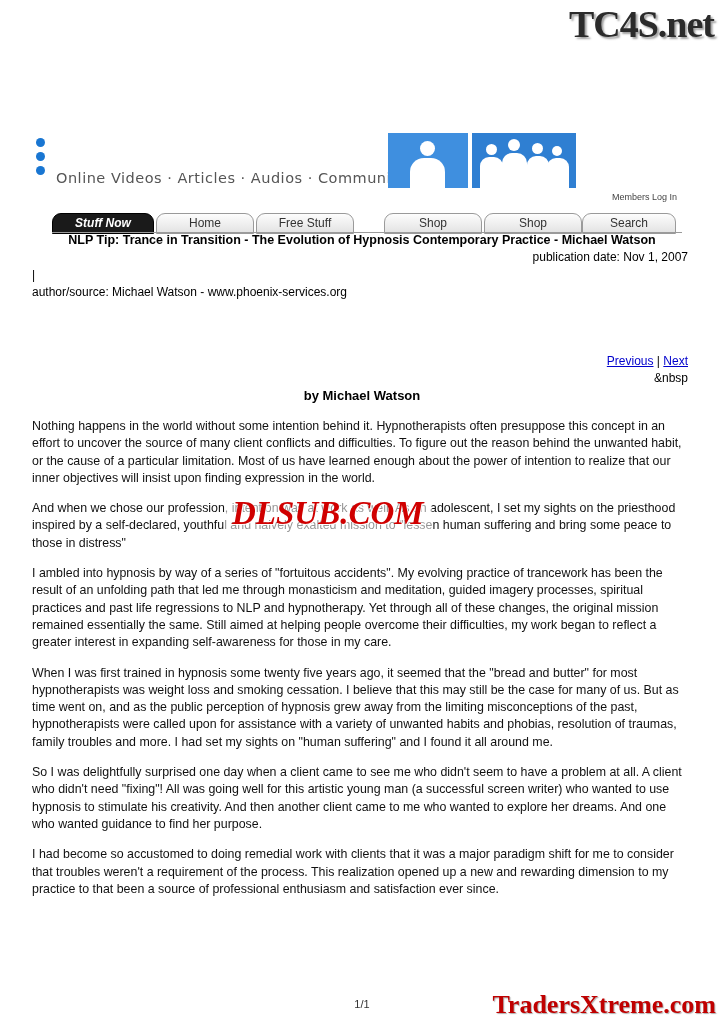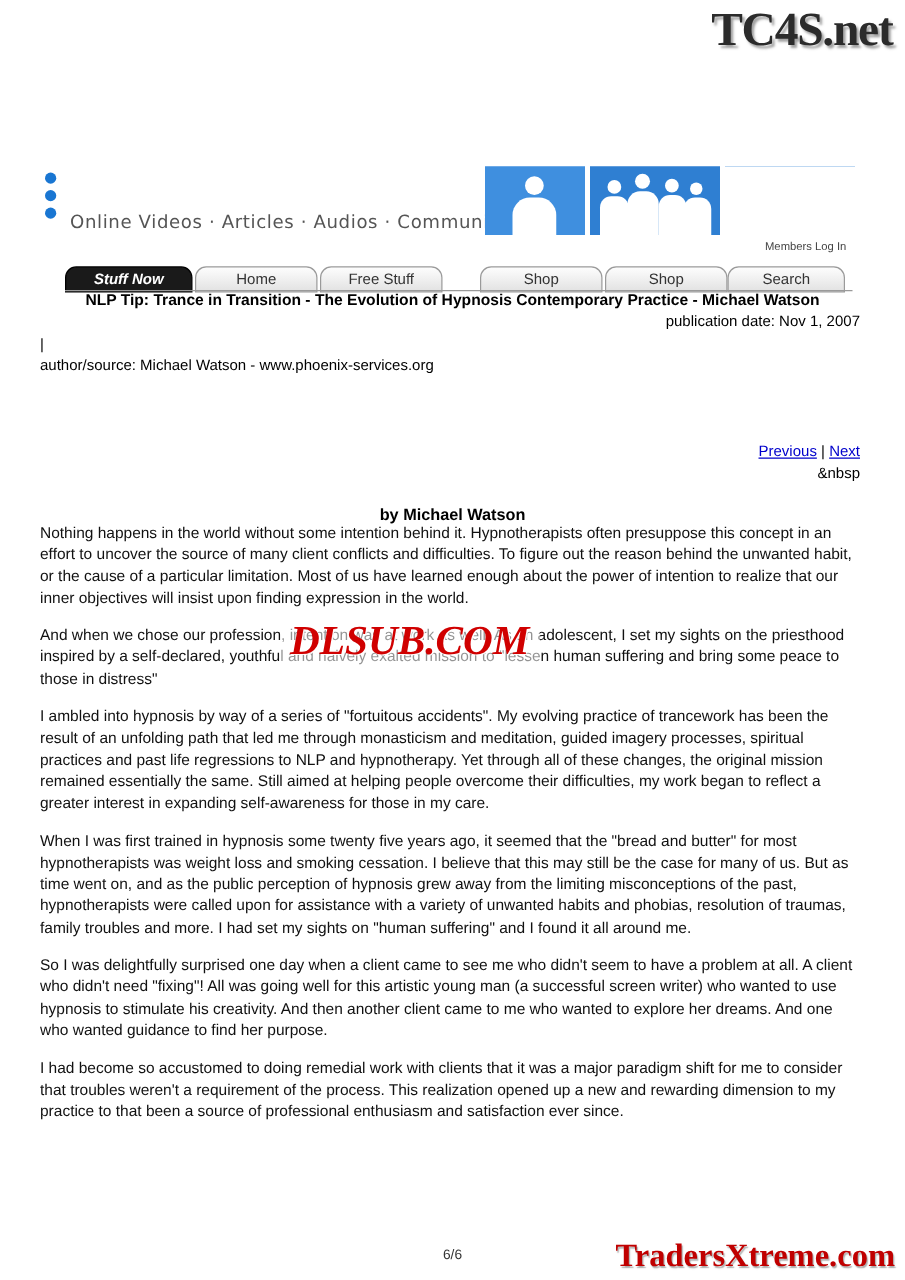--- a/index.html
+++ b/index.html
@@ -221,21 +221,21 @@
   .nbsp-mark {
     position: absolute;
     top: 371px;
     right: 36px;
     font-size: 12px;
     color: #000000;
   }
 
   .byline {
     position: absolute;
-    top: 404px;
+    top: 388px;
     left: 0;
     width: 724px;
     text-align: center;
     font-size: 13px;
     font-weight: bold;
   }
 
   
   .body-copy {
     position: absolute;
@@ -354,14 +354,14 @@
   <p> Nothing happens in the world without some intention behind it.  Hypnotherapists often presuppose this concept in an effort to uncover the source of many client conflicts and difficulties.  To figure out the reason behind the unwanted habit, or the cause of a particular limitation.  Most of us have learned enough about the power of intention to realize that our inner objectives will insist upon finding expression in the world.</p>
   <p> And when we chose our profession, intention was at work as well. As an adolescent, I set my sights on the priesthood inspired by a self-declared, youthful and naively exalted mission to "lessen human suffering and bring some peace to those in distress"</p>
   <p> I ambled into hypnosis by way of a series of  "fortuitous accidents".  My evolving practice of trancework has been the result of an unfolding  path that led me through monasticism and meditation, guided imagery processes, spiritual practices and past life regressions to NLP and hypnotherapy. Yet through all of these changes, the original mission remained essentially the same. Still aimed at helping people overcome their difficulties, my work began to reflect a greater interest in expanding self-awareness for those in my care.</p>
   <p> When I was first trained in hypnosis some twenty five years ago, it seemed that the "bread and butter" for most hypnotherapists was weight loss and smoking cessation.  I believe that this may still be the case for many of us.  But as time went on, and as the public perception of hypnosis grew away from the limiting misconceptions of the past, hypnotherapists were called upon for assistance with a variety of unwanted habits and phobias, resolution of traumas, family troubles and more.  I had set my sights on "human suffering" and I found it all around me.</p>
   <p> So I was delightfully surprised one day when a client came to see me who didn't seem to have a problem at all.  A client who didn't need "fixing"!  All was going well for this artistic young man (a successful screen writer) who wanted to use hypnosis to stimulate his creativity.  And then another client came to me who wanted to explore her dreams.  And one who wanted guidance to find her purpose.</p>
   <p> I had become so accustomed to doing remedial work with clients that it was a major paradigm shift for me to consider that troubles weren't a requirement of the process.  This realization opened up a new and rewarding dimension to my practice to that been a source of professional enthusiasm and satisfaction ever since.</p>
 </div>
 
 <div class="dlsub-watermark">DLSUB.COM</div>
 
-<div class="page-number">6/6</div>
+<div class="page-number">1/1</div>
 <div class="tx-watermark">TradersXtreme.com</div>
 
 </body></html>

